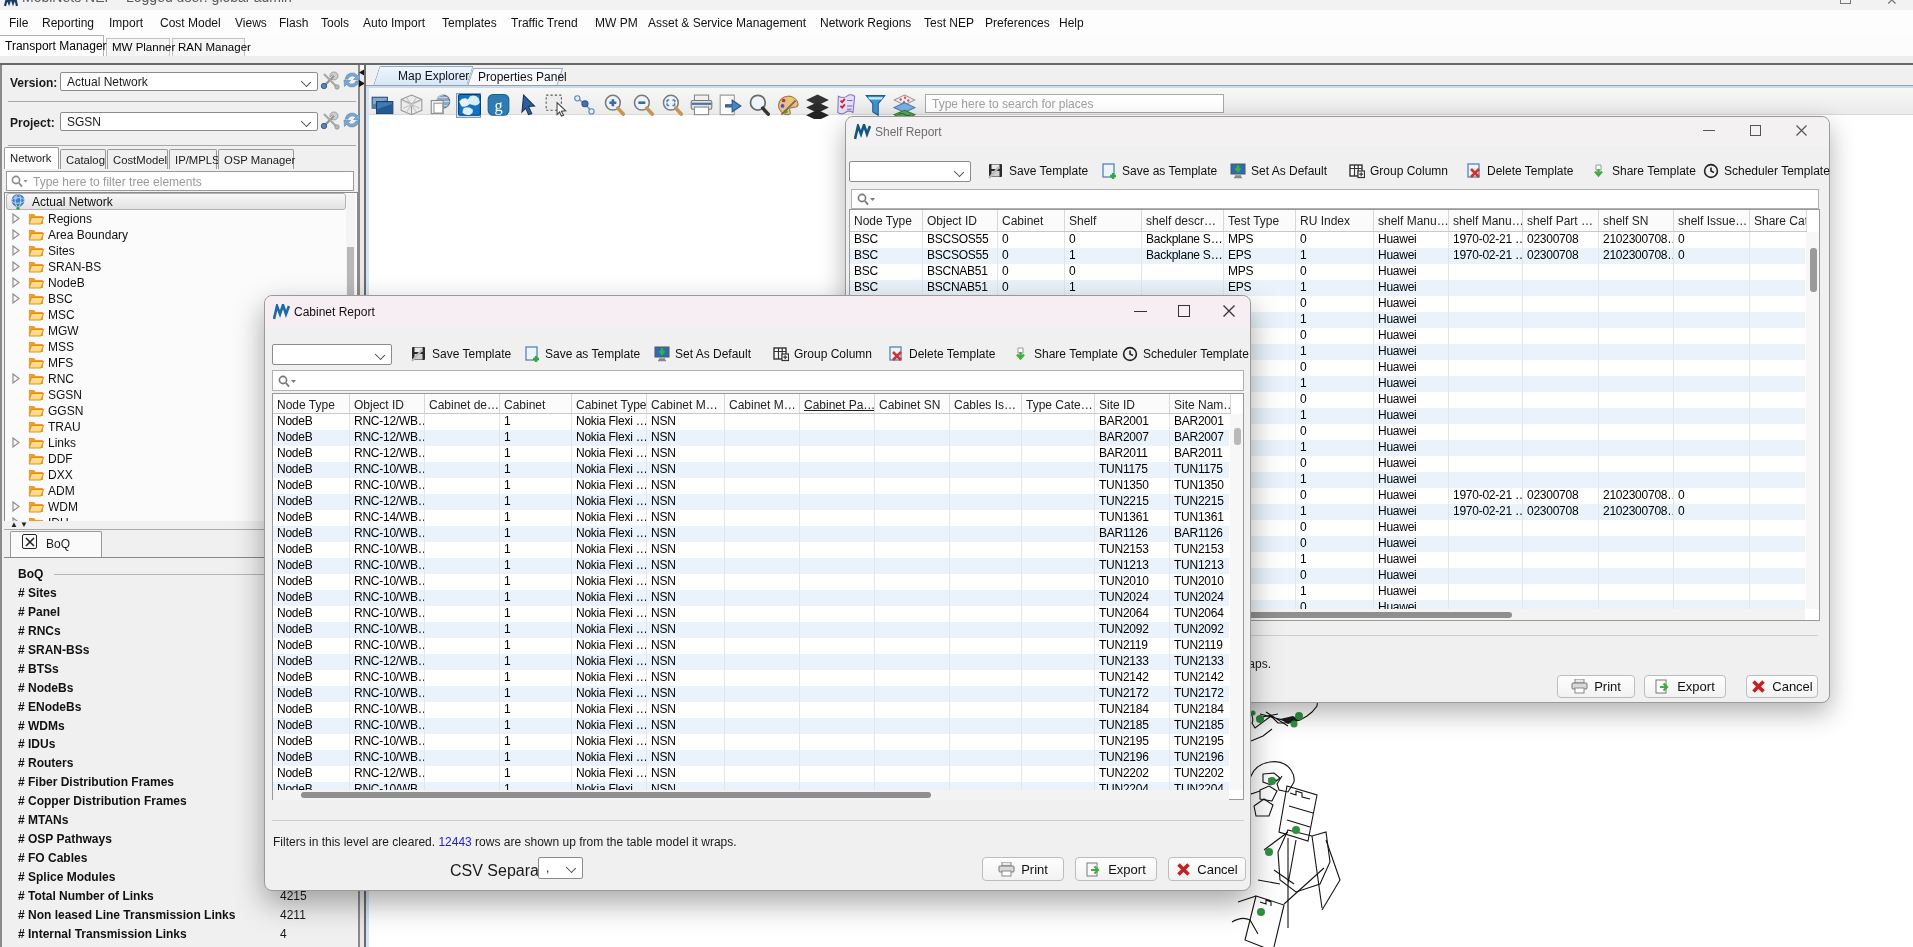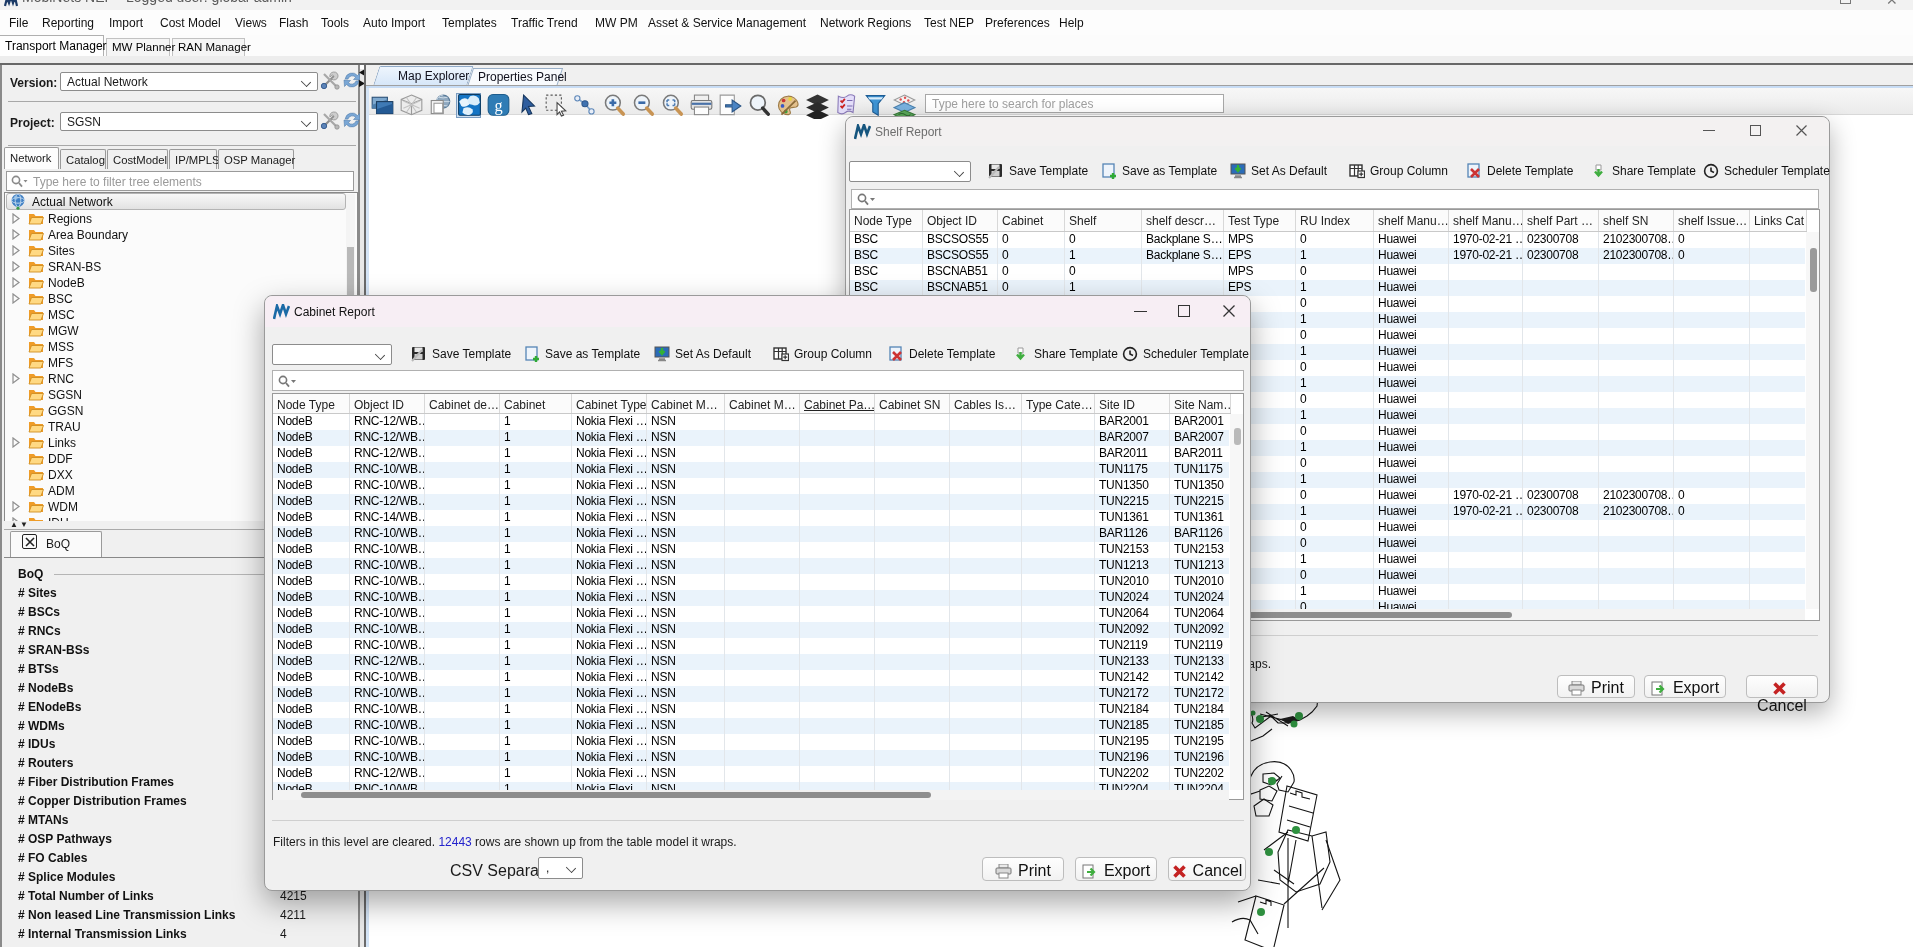--- a/index.html
+++ b/index.html
@@ -3,21 +3,21 @@
 *{margin:0;padding:0;box-sizing:border-box;}
 html,body{width:1913px;height:947px;overflow:hidden;}
 body{font-family:"Liberation Sans",sans-serif;font-size:12px;color:#1a1a1a;background:#fff;position:relative;}
 .abs{position:absolute;}
 .ml{position:absolute;top:15px;white-space:nowrap;color:#111;}
 .tbtn{position:absolute;white-space:nowrap;color:#101010;font-size:12px;}
 .tbtn svg{vertical-align:-4px;margin-right:5px;}
 .hdrc{position:absolute;top:0;bottom:0;border-right:1px solid #d8d8d8;color:#222;padding:4px 0 0 4px;white-space:nowrap;overflow:hidden;}
 .cell{position:absolute;top:0;bottom:0;white-space:nowrap;overflow:hidden;padding-left:4px;color:#000;letter-spacing:-0.25px;}
 .row{position:absolute;left:0;right:0;height:16px;font-size:12px;}
-.btn{position:absolute;background:linear-gradient(#fefefe,#f2f2f2);border:1px solid #bdbdbd;border-radius:4px;text-align:center;font-size:16px;color:#111;}
+.btn{position:absolute;background:linear-gradient(#fefefe,#f2f2f2);border:1px solid #bdbdbd;border-radius:4px;text-align:center;font-size:13px;color:#111;}
 .btn svg{vertical-align:-3px;margin-right:6px;}
 .boq{position:absolute;left:16px;font-weight:bold;font-size:12px;white-space:nowrap;color:#111;}
 .tree-lbl{position:absolute;font-size:12px;color:#111;white-space:nowrap;}
 .combo{position:absolute;background:#fff;border:1px solid #8c8c8c;border-radius:2px;}
 .combo:after{content:"";position:absolute;right:7px;top:50%;margin-top:-4px;width:7px;height:7px;border-right:1.6px solid #444;border-bottom:1.6px solid #444;transform:rotate(45deg) scale(1,0.8);}
 </style></head><body>
 
 <div class="abs" style="left:0;top:0;width:1913px;height:10px;background:#f2f2f2;overflow:hidden;">
  <div class="abs" style="left:22px;top:-11px;font-size:14px;color:#5a5a5a;">MobiNets NEP - Logged user: global-admin</div>
  <svg class="abs" style="left:4px;top:-4px" width="14" height="11" viewBox="0 0 14 11">
@@ -270,21 +270,21 @@
  <div class="abs" style="left:20px;top:469px;width:15px;height:15px;border:1.6px solid #222;border-radius:2px;"></div>
  <svg class="abs" style="left:22.5px;top:471.5px" width="10" height="10" viewBox="0 0 10 10">
       <path d="M1 1 L9 9 M9 1 L1 9" stroke="#222" stroke-width="1.6"></path>
     </svg>
  <div class="abs" style="left:44px;top:472px;font-size:12px;">BoQ</div>
  <div class="abs" style="left:2px;top:492px;width:354px;height:390px;border-top:1px solid #888;background:#f0f0f0;"></div>
 
 <div class="boq" style="top:502px;">BoQ</div>
 <div class="abs" style="left:52px;top:509px;width:300px;height:1px;background:#b5b5b5;"></div>
 <div class="boq" style="top:521px;"># Sites</div>
-<div class="boq" style="top:540px;"># BSCs</div>
+<div class="boq" style="top:540px;"># Panel</div>
 <div class="boq" style="top:559px;"># RNCs</div>
 <div class="boq" style="top:578px;"># SRAN-BSs</div>
 <div class="boq" style="top:597px;"># BTSs</div>
 <div class="boq" style="top:616px;"># NodeBs</div>
 <div class="boq" style="top:635px;"># ENodeBs</div>
 <div class="boq" style="top:654px;"># WDMs</div>
 <div class="boq" style="top:672px;"># IDUs</div>
 <div class="boq" style="top:691px;"># Routers</div>
 <div class="boq" style="top:710px;"># Fiber Distribution Frames</div>
 <div class="boq" style="top:729px;"># Copper Distribution Frames</div>
@@ -522,21 +522,21 @@
 <div class="hdrc" style="left:148px;width:67px;">Cabinet</div>
 <div class="hdrc" style="left:215px;width:77px;">Shelf</div>
 <div class="hdrc" style="left:292px;width:82px;">shelf descr…</div>
 <div class="hdrc" style="left:374px;width:72px;">Test Type</div>
 <div class="hdrc" style="left:446px;width:78px;">RU Index</div>
 <div class="hdrc" style="left:524px;width:75px;">shelf Manu…</div>
 <div class="hdrc" style="left:599px;width:74px;">shelf Manu…</div>
 <div class="hdrc" style="left:673px;width:76px;">shelf Part …</div>
 <div class="hdrc" style="left:749px;width:75px;">shelf SN</div>
 <div class="hdrc" style="left:824px;width:76px;">shelf Issue…</div>
-<div class="hdrc" style="left:900px;width:57px;">Links Cat</div>
+<div class="hdrc" style="left:900px;width:57px;">Share Cat</div>
 </div>
 <div class="abs" style="left:0;top:22px;width:955px;height:377px;overflow:hidden;">
 <div class="row" style="top:0px;background:#fff;">
 <div class="cell" style="left:0px;width:73px;">BSC</div>
 <div class="cell" style="left:73px;width:75px;">BSCSOS55</div>
 <div class="cell" style="left:148px;width:67px;">0</div>
 <div class="cell" style="left:215px;width:77px;">0</div>
 <div class="cell" style="left:292px;width:82px;">Backplane S…</div>
 <div class="cell" style="left:374px;width:72px;">MPS</div>
 <div class="cell" style="left:446px;width:78px;">0</div>

